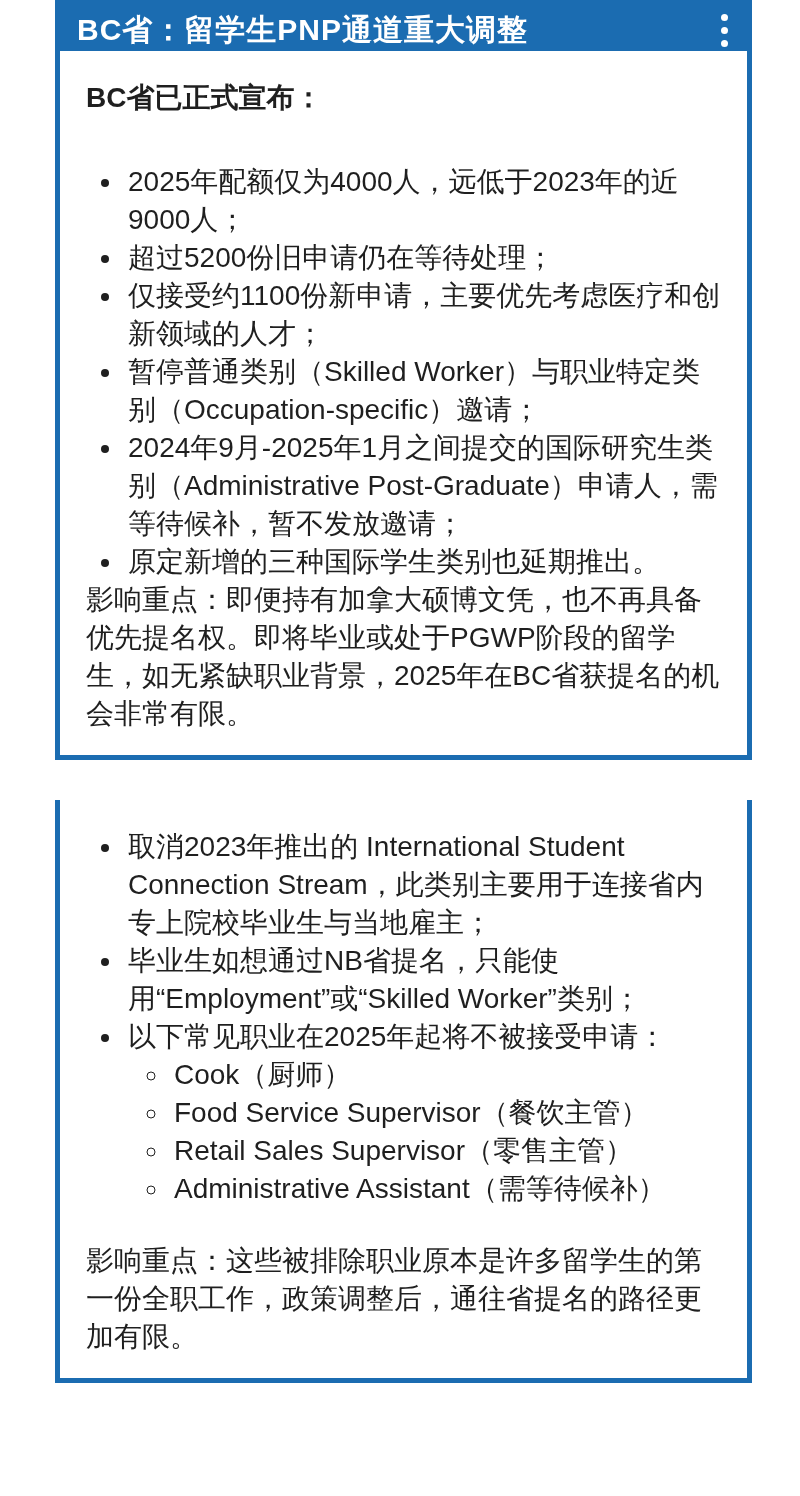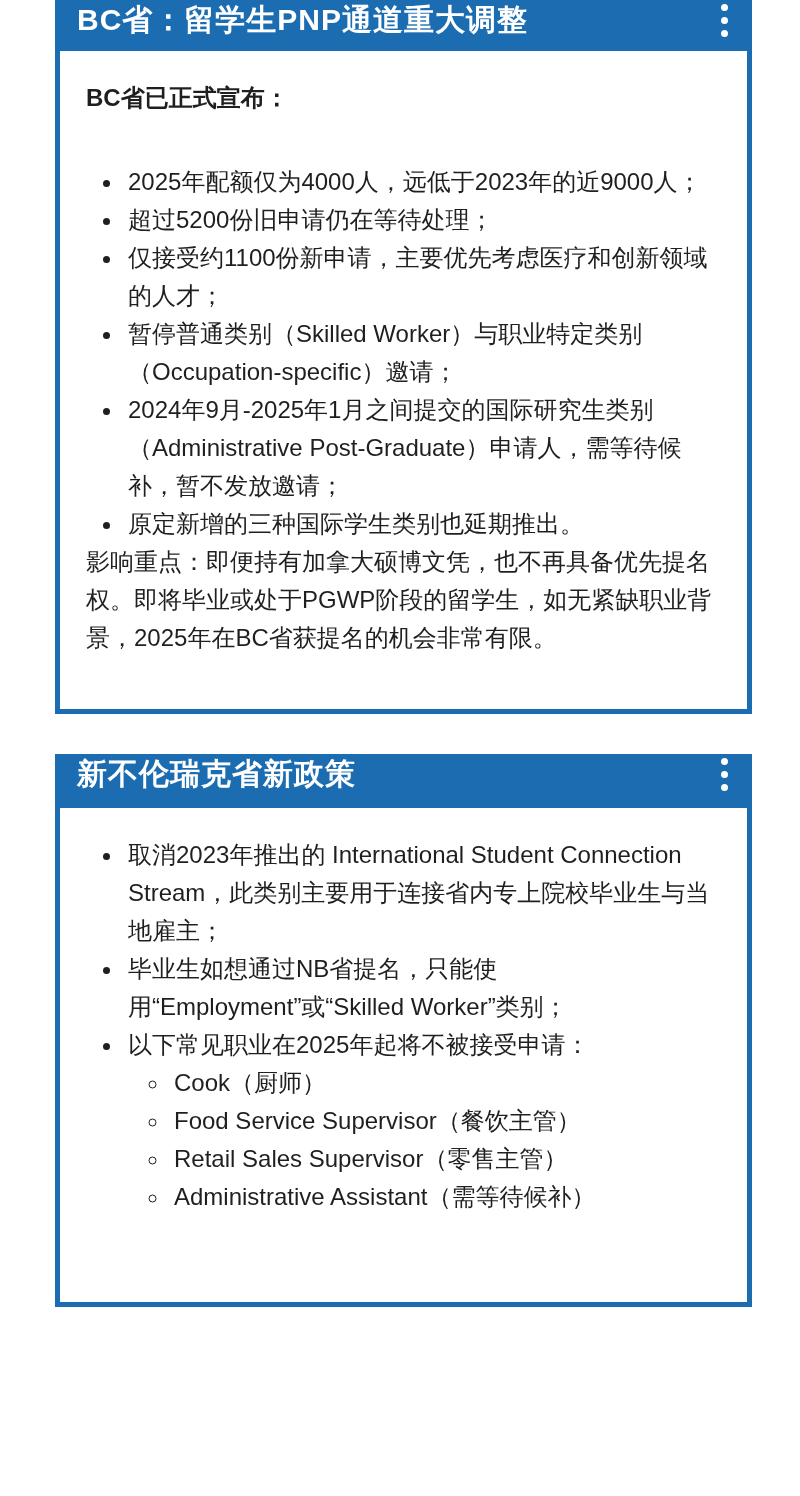--- a/index.html
+++ b/index.html
@@ -17,21 +17,21 @@
   }
   .card {
     width: 697px;
     background: #ffffff;
   }
   .card + .card { margin-top: 40px; }
   .card-header {
     background: #1b6cb1;
     color: #ffffff;
     display: flex;
-    align-items: flex-start;
+    align-items: flex-end;
     justify-content: space-between;
     padding: 0 22px 0 22px;
   }
   .card-header.h1 { height: 51px; }
   .card-header.h2 { height: 54px; }
   .card-title {
     font-size: 30px;
     font-weight: 700;
     letter-spacing: 1px;
     white-space: nowrap;
@@ -46,22 +46,22 @@
   .kebab i {
     width: 7px; height: 7px;
     border-radius: 50%;
     background: #ffffff;
     display: block;
   }
   .card-body {
     border-left: 5px solid #1b6cb1;
     border-right: 5px solid #1b6cb1;
     border-bottom: 5px solid #1b6cb1;
-    padding: 28px 26px 52px 26px;
-    font-size: 24px;
+    padding: 28px 26px 22px 26px;
+    font-size: 28px;
     line-height: 38px;
   }
   .intro {
     font-weight: 700;
     margin-bottom: 46px;
   }
   ul.bullets {
     list-style: disc outside;
     padding-left: 38px;
   }
@@ -98,38 +98,31 @@
         <li>仅接受约1100份新申请，主要优先考虑医疗和创新领域的人才；</li>
         <li>暂停普通类别（Skilled Worker）与职业特定类别（Occupation-specific）邀请；</li>
         <li>2024年9月-2025年1月之间提交的国际研究生类别（Administrative Post-Graduate）申请人，需等待候补，暂不发放邀请；</li>
         <li>原定新增的三种国际学生类别也延期推出。</li>
       </ul>
       <p class="impact">影响重点：即便持有加拿大硕博文凭，也不再具备优先提名权。即将毕业或处于PGWP阶段的留学生，如无紧缺职业背景，2025年在BC省获提名的机会非常有限。</p>
     </div>
   </section>
 
   <section class="card card2">
-    <div class="card-header h2">
-      <span class="card-title">新不伦瑞克省新政策</span>
-      <span class="kebab">
-          <i></i>
-          <i></i>
-          <i></i>
-        </span>
-    </div>
     <div class="card-body">
       <ul class="bullets">
         <li>取消2023年推出的 International Student Connection Stream，此类别主要用于连接省内专上院校毕业生与当地雇主；</li>
         <li>毕业生如想通过NB省提名，只能使用“Employment”或“Skilled Worker”类别；</li>
         <li>
           <span>以下常见职业在2025年起将不被接受申请：</span>
           <ul class="subbullets">
             <li>Cook（厨师）</li>
             <li>Food Service Supervisor（餐饮主管）</li>
             <li>Retail Sales Supervisor（零售主管）</li>
             <li>Administrative Assistant（需等待候补）</li>
           </ul>
         </li>
       </ul>
+      <p class="impact">影响重点：这些被排除职业原本是许多留学生的第一份全职工作，政策调整后，通往省提名的路径更加有限。</p>
     </div>
   </section>
 
 </div>
 
 </body></html>

